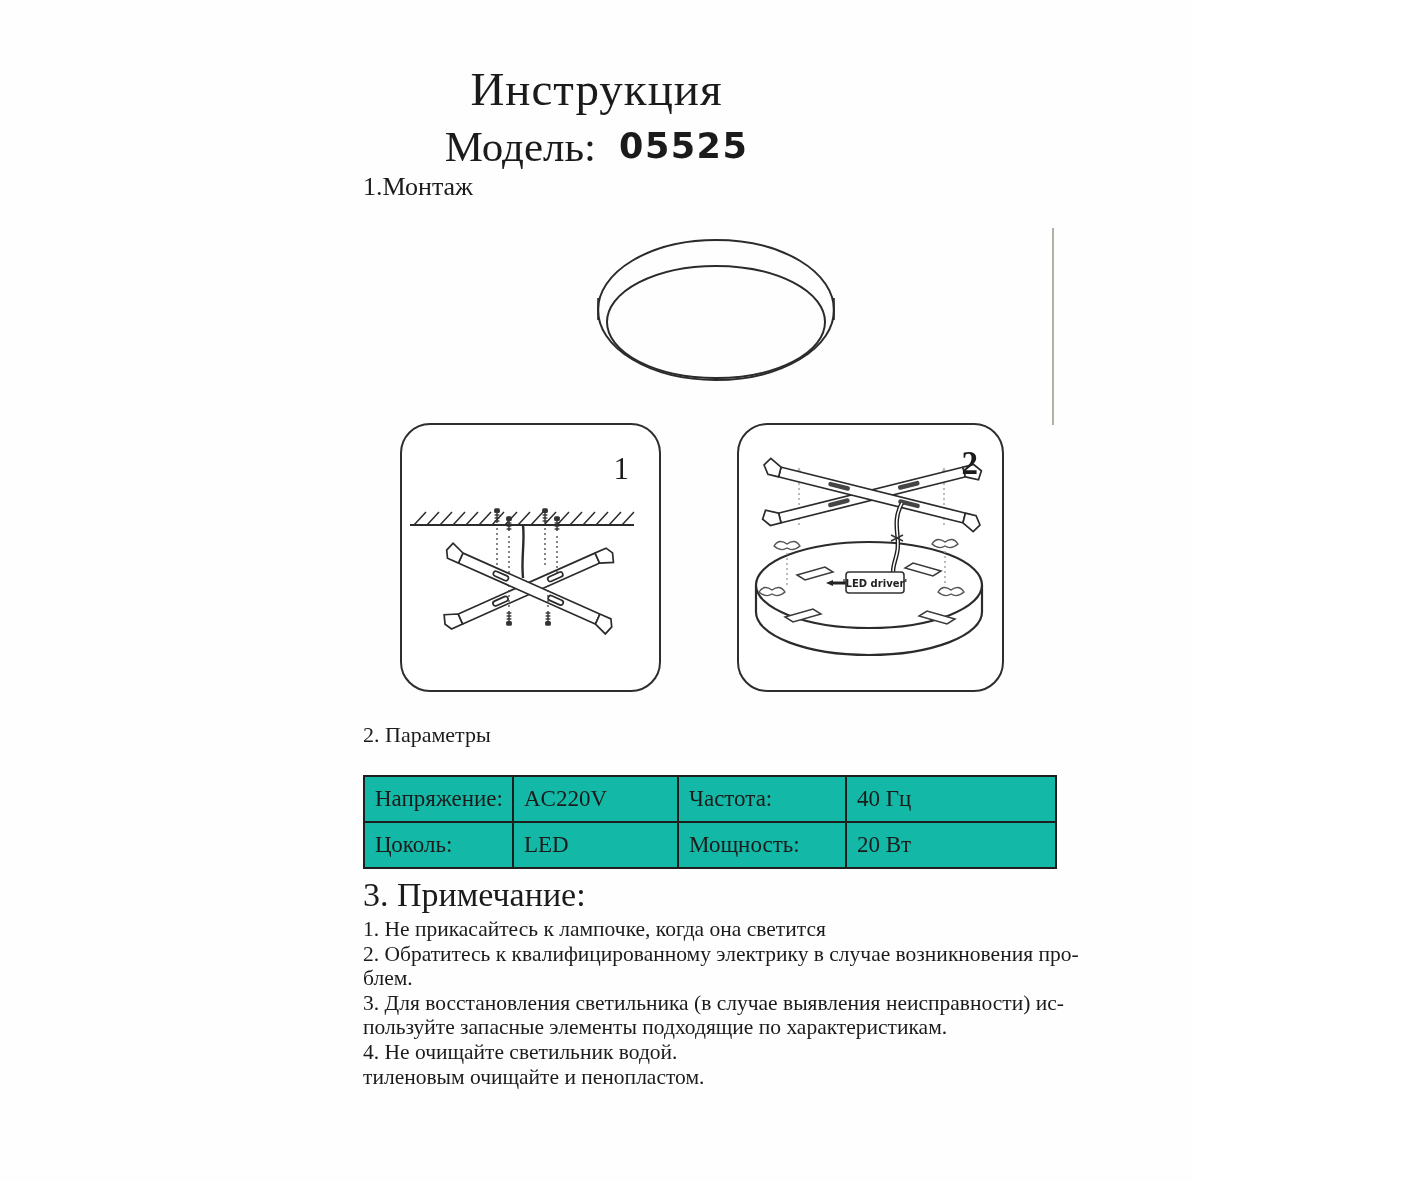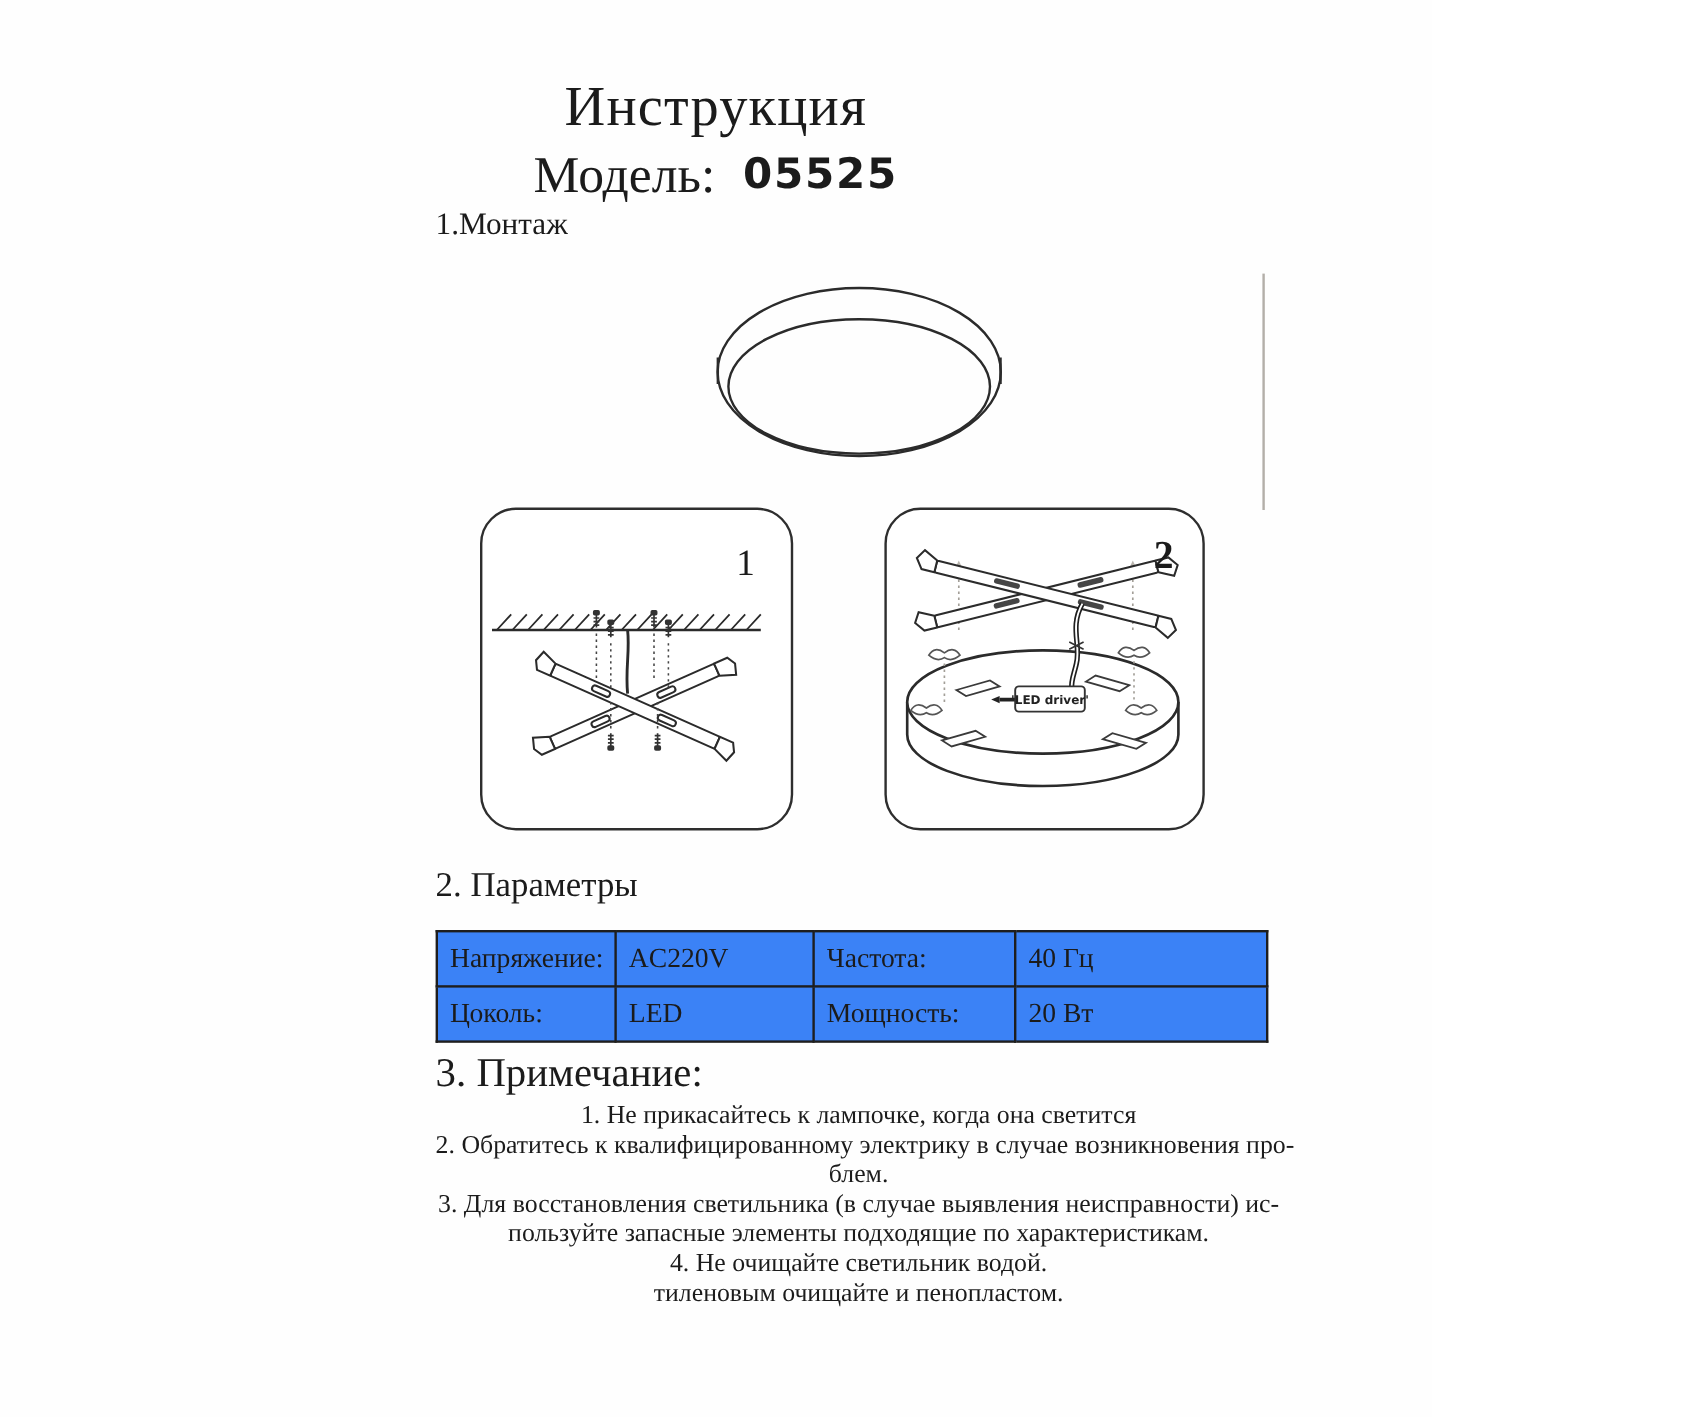--- a/index.html
+++ b/index.html
@@ -12,44 +12,44 @@
     font-size:47px;letter-spacing:1px;
   }
   .model-line{
     position:absolute;top:122px;left:0;width:100%;text-align:center;font-size:43px;
   }
   .model-number{
     font-family:"DejaVu Sans", sans-serif;font-size:35px;font-weight:600;
     letter-spacing:1.5px;position:relative;top:-3px;margin-left:23px;
   }
   .h-montage{position:absolute;left:363px;top:172px;font-size:26px;}
-  .h-params{position:absolute;left:363px;top:722px;font-size:29px;}
+  .h-params{position:absolute;left:363px;top:722px;font-size:22px;}
   .h-notes{position:absolute;left:363px;top:876px;font-size:34px;}
   .lamp-svg{position:absolute;left:595px;top:236px;width:242px;height:148px;}
   .figbox{
     position:absolute;width:257px;height:265px;border:2.5px solid #2e2e2e;border-radius:30px;
     background:#fff;
   }
   .figbox.f1{left:400px;top:423px;}
   .figbox.f2{left:737px;top:423px;width:263px;}
   .figbox svg{position:absolute;left:0;top:0;width:100%;height:100%;}
   .fig-label{position:absolute;font-size:31px;z-index:2;}
   .f1 .fig-label{right:30px;top:26px;}
   .f2 .fig-label{right:24px;top:20px;font-weight:600;font-size:33px;}
   .artifact-line{position:absolute;left:1052px;top:228px;width:2px;height:197px;background:#b3afa9;}
   table.params{
     position:absolute;left:363px;top:775px;width:692px;border-collapse:collapse;
     table-layout:fixed;font-size:23px;
   }
   table.params td{
     border:2.5px solid #1e1e1e;height:44px;padding:0 22px 0 10px;
-    vertical-align:middle;background:#3b82f6;
+    vertical-align:middle;background:#14b8a6;
   }
   .notes{position:absolute;left:363px;top:917px;width:705px;font-size:21.5px;line-height:24.6px;}
-  .notes div{white-space:nowrap;text-align:center;}
+  .notes div{white-space:nowrap;}
   svg .ink{stroke:#2b2b2b;fill:none;}
 </style>
 </head>
 <body>
 
 <div class="page">
 
   <div class="doc-title">Инструкция</div>
 
   <div class="model-line">

